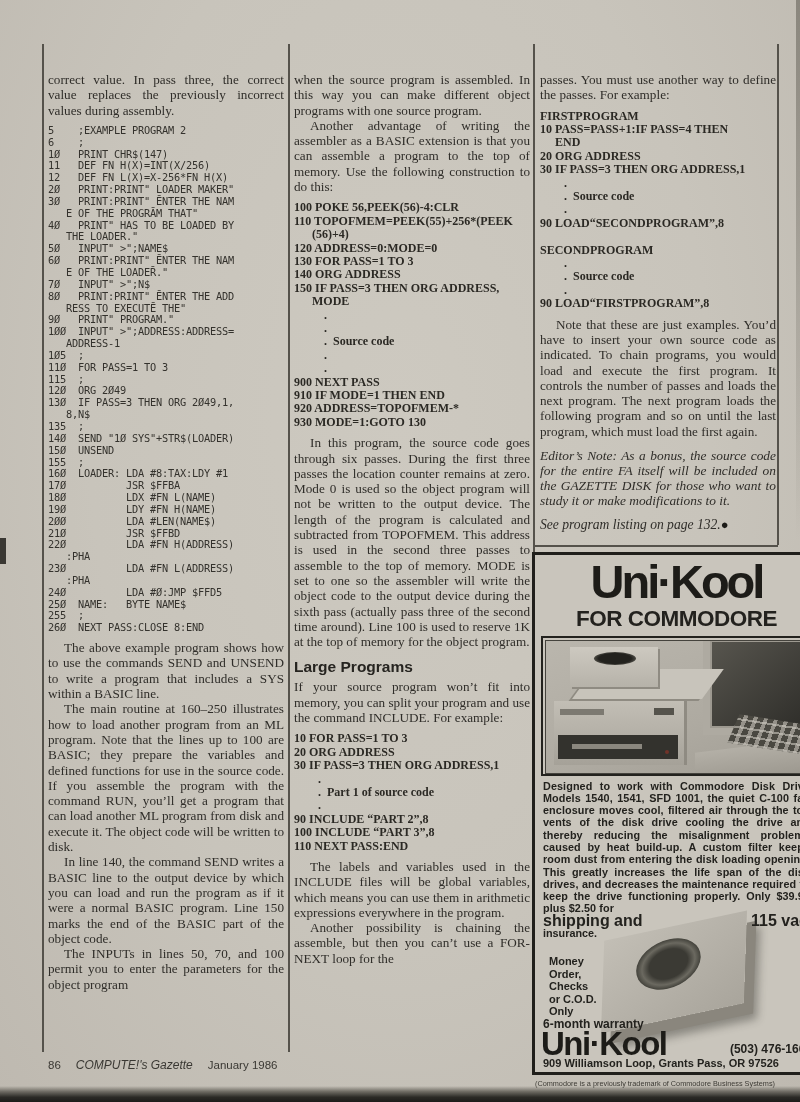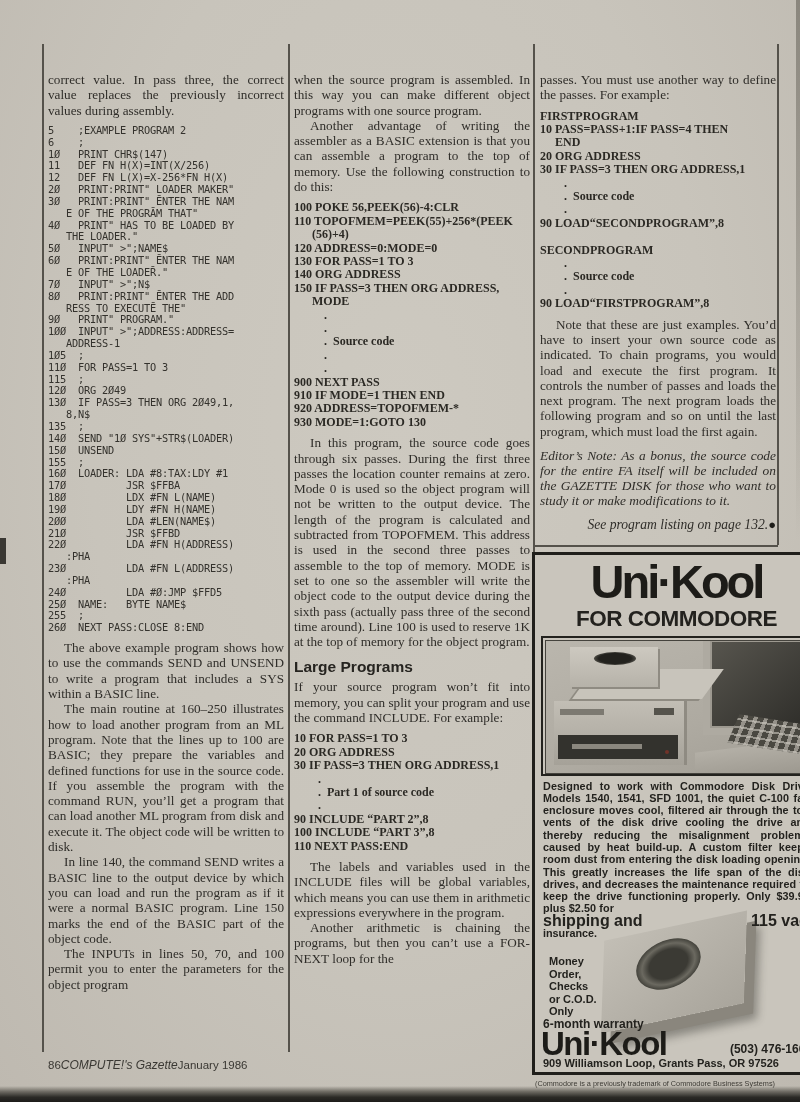--- a/index.html
+++ b/index.html
@@ -21,25 +21,25 @@
   p.body{margin:0;font-size:13.2px;line-height:15.3px;text-align:justify;}
   p.ind{text-indent:16px;}
   pre{margin:0;white-space:pre;}
   pre.mono{font-family:"DejaVu Sans Mono",monospace;font-size:10.3px;line-height:11.85px;
     margin:7px 0 6px;color:#34322d;letter-spacing:-0.2px;}
   pre.scode{font-family:"Liberation Serif",serif;font-weight:bold;font-size:12px;
     line-height:13.4px;margin:7px 0 6px;color:#2b2924;}
   h3.section{margin:9px 0 3px;font-family:"Liberation Sans",sans-serif;
     font-weight:bold;font-size:15.5px;color:#262420;}
   p.note{margin:9px 0 0;font-style:italic;font-size:13.4px;line-height:15px;text-align:justify;}
-  .see-row{display:flex;justify-content:flex-end;align-items:center;margin-top:9px;}
+  .see-row{display:flex;justify-content:flex-start;align-items:center;margin-top:9px;}
   .see-row .txt{font-style:italic;font-size:13.6px;}
   .see-row .dot{font-size:13px;line-height:10px;color:#1d1c18;}
   
-  .footer{position:absolute;left:48px;top:1058px;display:flex;align-items:baseline;
+  .footer{position:absolute;left:48px;top:1058px;display:flex;gap:15px;align-items:baseline;
     font-family:"Liberation Sans",sans-serif;font-size:11.5px;color:#3a3833;justify-content:space-between;}
   .footer .mag{font-style:italic;font-size:12px;}
   
   .ad{position:absolute;left:532px;top:552px;width:289px;height:523px;box-sizing:border-box;
     border:3px solid #201f1b;background:#c9c5bc;font-family:"Liberation Sans",sans-serif;color:#23221e;}
   .ad-title{margin:2px 0 0;text-align:center;font-weight:bold;font-size:47px;line-height:50px;
     letter-spacing:-3px;color:#1d1c18;}
   .ad-sub{margin:0;text-align:center;font-weight:bold;font-size:22.5px;line-height:23.5px;letter-spacing:-0.5px;}
   .photo-frame{margin:5px 6px 0;height:132px;border:2px solid #23221e;padding:2px;}
   .photo{position:relative;height:100%;border:1px solid #45433d;overflow:hidden;
@@ -183,21 +183,21 @@
     <pre class="scode">10 FOR PASS=1 TO 3
 20 ORG ADDRESS
 30 IF PASS=3 THEN ORG ADDRESS,1
         .
         .  Part 1 of source code
         .
 90 INCLUDE “PART 2”,8
 100 INCLUDE “PART 3”,8
 110 NEXT PASS:END</pre>
     <p class="body ind">The labels and variables used in the INCLUDE files will be global variables, which means you can use them in arithmetic expressions everywhere in the program.</p>
-    <p class="body ind">Another arithmetic is chaining the programs, but then you can’t use a FOR-NEXT loop for the</p>
+    <p class="body ind">Another possibility is chaining the assemble, but then you can’t use a FOR-NEXT loop for the</p>
   </section>
 
   <section class="col" id="col3">
     <p class="body">passes. You must use another way to define the passes. For example:</p>
     <pre class="scode">FIRSTPROGRAM
 10 PASS=PASS+1:IF PASS=4 THEN
      END
 20 ORG ADDRESS
 30 IF PASS=3 THEN ORG ADDRESS,1
         .

